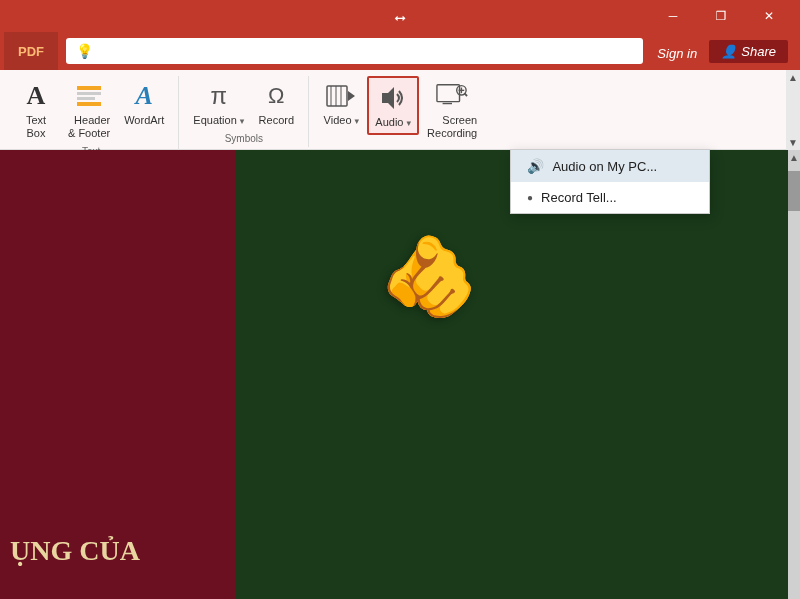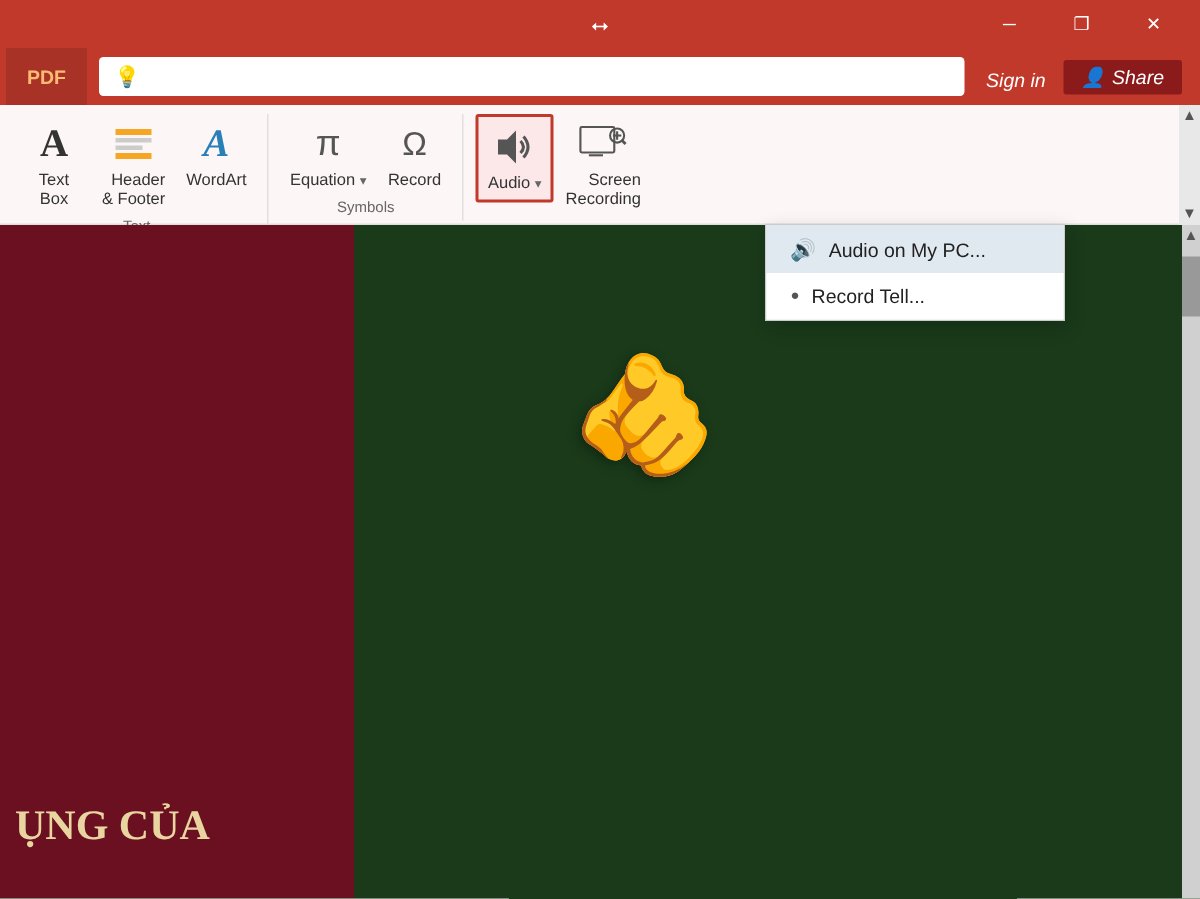--- a/index.html
+++ b/index.html
@@ -348,20 +348,32 @@
           <div class="icon-area" style="font-size:22px; color:#555;">Ω</div>
           <div class="label">Record</div>
         </div>
       </div>
       <div class="ribbon-group-label">Symbols</div>
     </div>
 
     <div class="ribbon-group" style="border-right:none;">
       <div class="ribbon-items">
 
+        <div class="ribbon-item">
+          <div class="icon-area">
+            <svg width="30" height="24" viewBox="0 0 30 24" fill="none">
+              <rect x="1" y="2" width="20" height="20" rx="1" stroke="#555" stroke-width="1.5" fill="none"></rect>
+              <line x1="5" y1="2" x2="5" y2="22" stroke="#555" stroke-width="1"></line>
+              <line x1="10" y1="2" x2="10" y2="22" stroke="#555" stroke-width="1"></line>
+              <line x1="15" y1="2" x2="15" y2="22" stroke="#555" stroke-width="1"></line>
+              <polygon points="22,7 29,12 22,17" fill="#555"></polygon>
+            </svg>
+          </div>
+          <div class="label">Video <span class="chevron-down">▾</span></div>
+        </div>
 
         <div class="ribbon-item active">
           <div class="icon-area">
             <svg width="30" height="28" viewBox="0 0 30 28" fill="none">
               <polygon points="4,9 10,9 16,3 16,25 10,19 4,19" fill="#555"></polygon>
               <path d="M19,10 Q23,14 19,18" stroke="#555" stroke-width="2" fill="none"></path>
               <path d="M21,7 Q27,14 21,21" stroke="#555" stroke-width="2" fill="none"></path>
             </svg>
           </div>
           <div class="label">Audio <span class="chevron-down">▾</span></div>

